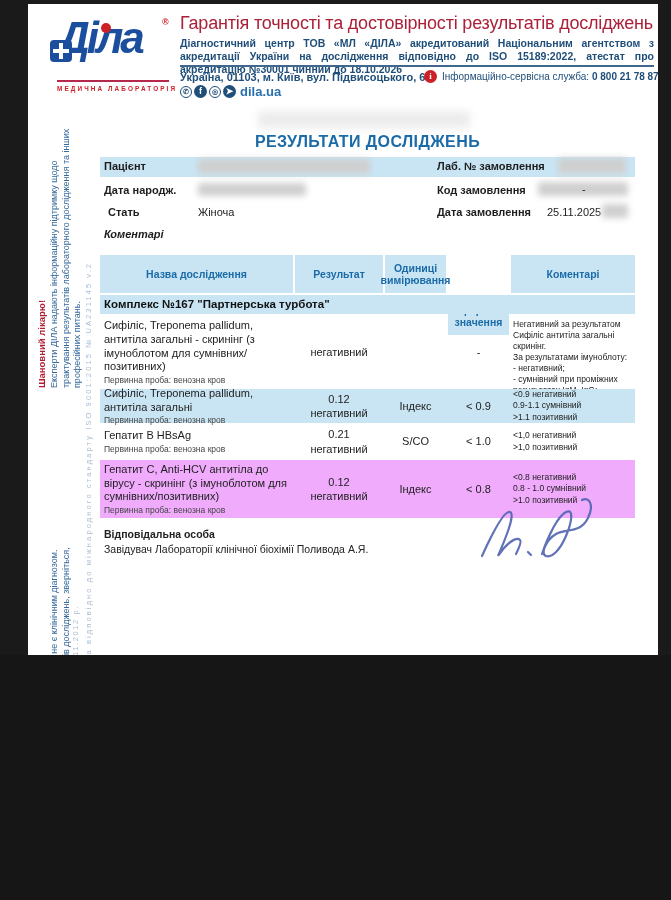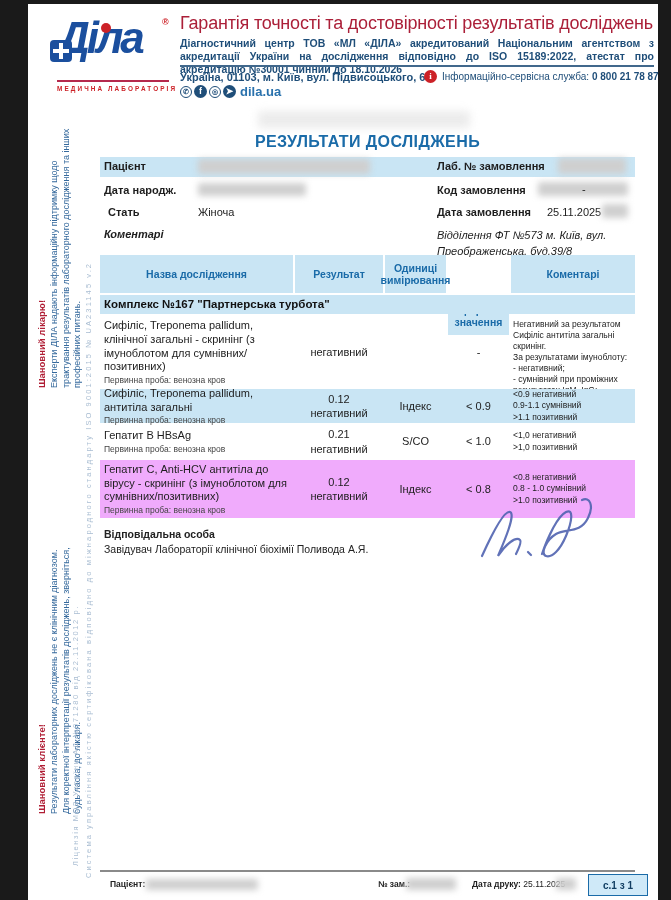--- a/index.html
+++ b/index.html
@@ -1,16 +1,16 @@
 <!DOCTYPE html>
 <html><head>
 <meta charset="utf-8">
 <style>
   html,body{margin:0;padding:0;background:#161616;}
-  #root{position:relative;width:671px;height:900px;background:#1a1a1a;overflow:hidden;
+  #root{position:relative;width:671px;height:655px;background:#1a1a1a;overflow:hidden;
         font-family:"Liberation Sans",sans-serif;color:#222;}
   .page{position:absolute;left:28px;top:4px;width:630px;height:896px;background:#ffffff;}
   
   .logo-text{position:absolute;left:58px;top:16px;font-size:44px;font-weight:bold;font-style:italic;
              color:#1b4f9e;letter-spacing:-3px;line-height:1;}
   .logo-cross{position:absolute;left:50px;top:40px;width:22px;height:22px;background:#1b4f9e;border-radius:4px;}
   .logo-cross .v{position:absolute;left:9px;top:3px;width:4px;height:16px;background:#fff;}
   .logo-cross .h{position:absolute;left:3px;top:9px;width:16px;height:4px;background:#fff;}
   .logo-dot{position:absolute;left:101px;top:23px;width:10px;height:10px;border-radius:50%;background:#cc2127;}
   .logo-reg{position:absolute;left:162px;top:17px;font-size:9px;color:#cc2127;font-weight:bold;}
@@ -122,34 +122,33 @@
   <div class="blurbox" style="left:538px;top:182px;width:90px;height:14px;"></div>
   <div class="val" style="left:582px;top:183px;">-</div>
 
   <div class="lbl" style="left:108px;top:206px;">Стать</div>
   <div class="val" style="left:198px;top:206px;">Жіноча</div>
   <div class="lbl" style="left:437px;top:206px;">Дата замовлення</div>
   <div class="val" style="left:547px;top:206px;">25.11.2025</div>
   <div class="blurbox" style="left:602px;top:204px;width:26px;height:14px;"></div>
 
   <div class="lbl ital" style="left:104px;top:228px;">Коментарі</div>
-  <div class="val ital" style="left:437px;top:228px;width:196px;line-height:1.45;">Відділення ФТ №573  м. Київ, вул. Преображенська, буд.39/8</div>
 
   <div class="th-cell" style="left:295px;width:88px;">Результат</div>
   <div class="th-cell" style="left:100px;width:193px;">Назва дослідження</div>
   <div class="th-cell" style="left:385px;width:61px;">Одиниці вимірювання</div>
   <div class="th-cell" style="left:448px;width:61px;margin-top:42px;">Референтні значення</div>
   <div class="th-cell" style="left:511px;width:124px;">Коментарі</div>
 
   <div class="section-row"></div>
   <div class="section-title">Комплекс №167 "Партнерська турбота"</div>
 
   <div class="trow" style="top:316px;height:72px;">
     <div class="c-name">
-      <div class="nm">Сифіліс, Treponema pallidum, клінічної загальні - скринінг (з імуноблотом для сумнівних/позитивних)</div>
+      <div class="nm">Сифіліс, Treponema pallidum, антитіла загальні - скринінг (з імуноблотом для сумнівних/позитивних)</div>
       <div class="sub">Первинна проба: венозна кров</div>
     </div>
     <div class="c-mid" style="left:195px;width:88px;">негативний</div>
     <div class="c-mid" style="left:285px;width:61px;"></div>
     <div class="c-mid" style="left:348px;width:61px;">-</div>
     <div class="c-com">Негативний за результатом Сифіліс антитіла загальні скринінг.
 За результатами імуноблоту:
 - негативний;
 - сумнівний при проміжних результатах IgM, IgG;
 - позитивний.</div>

